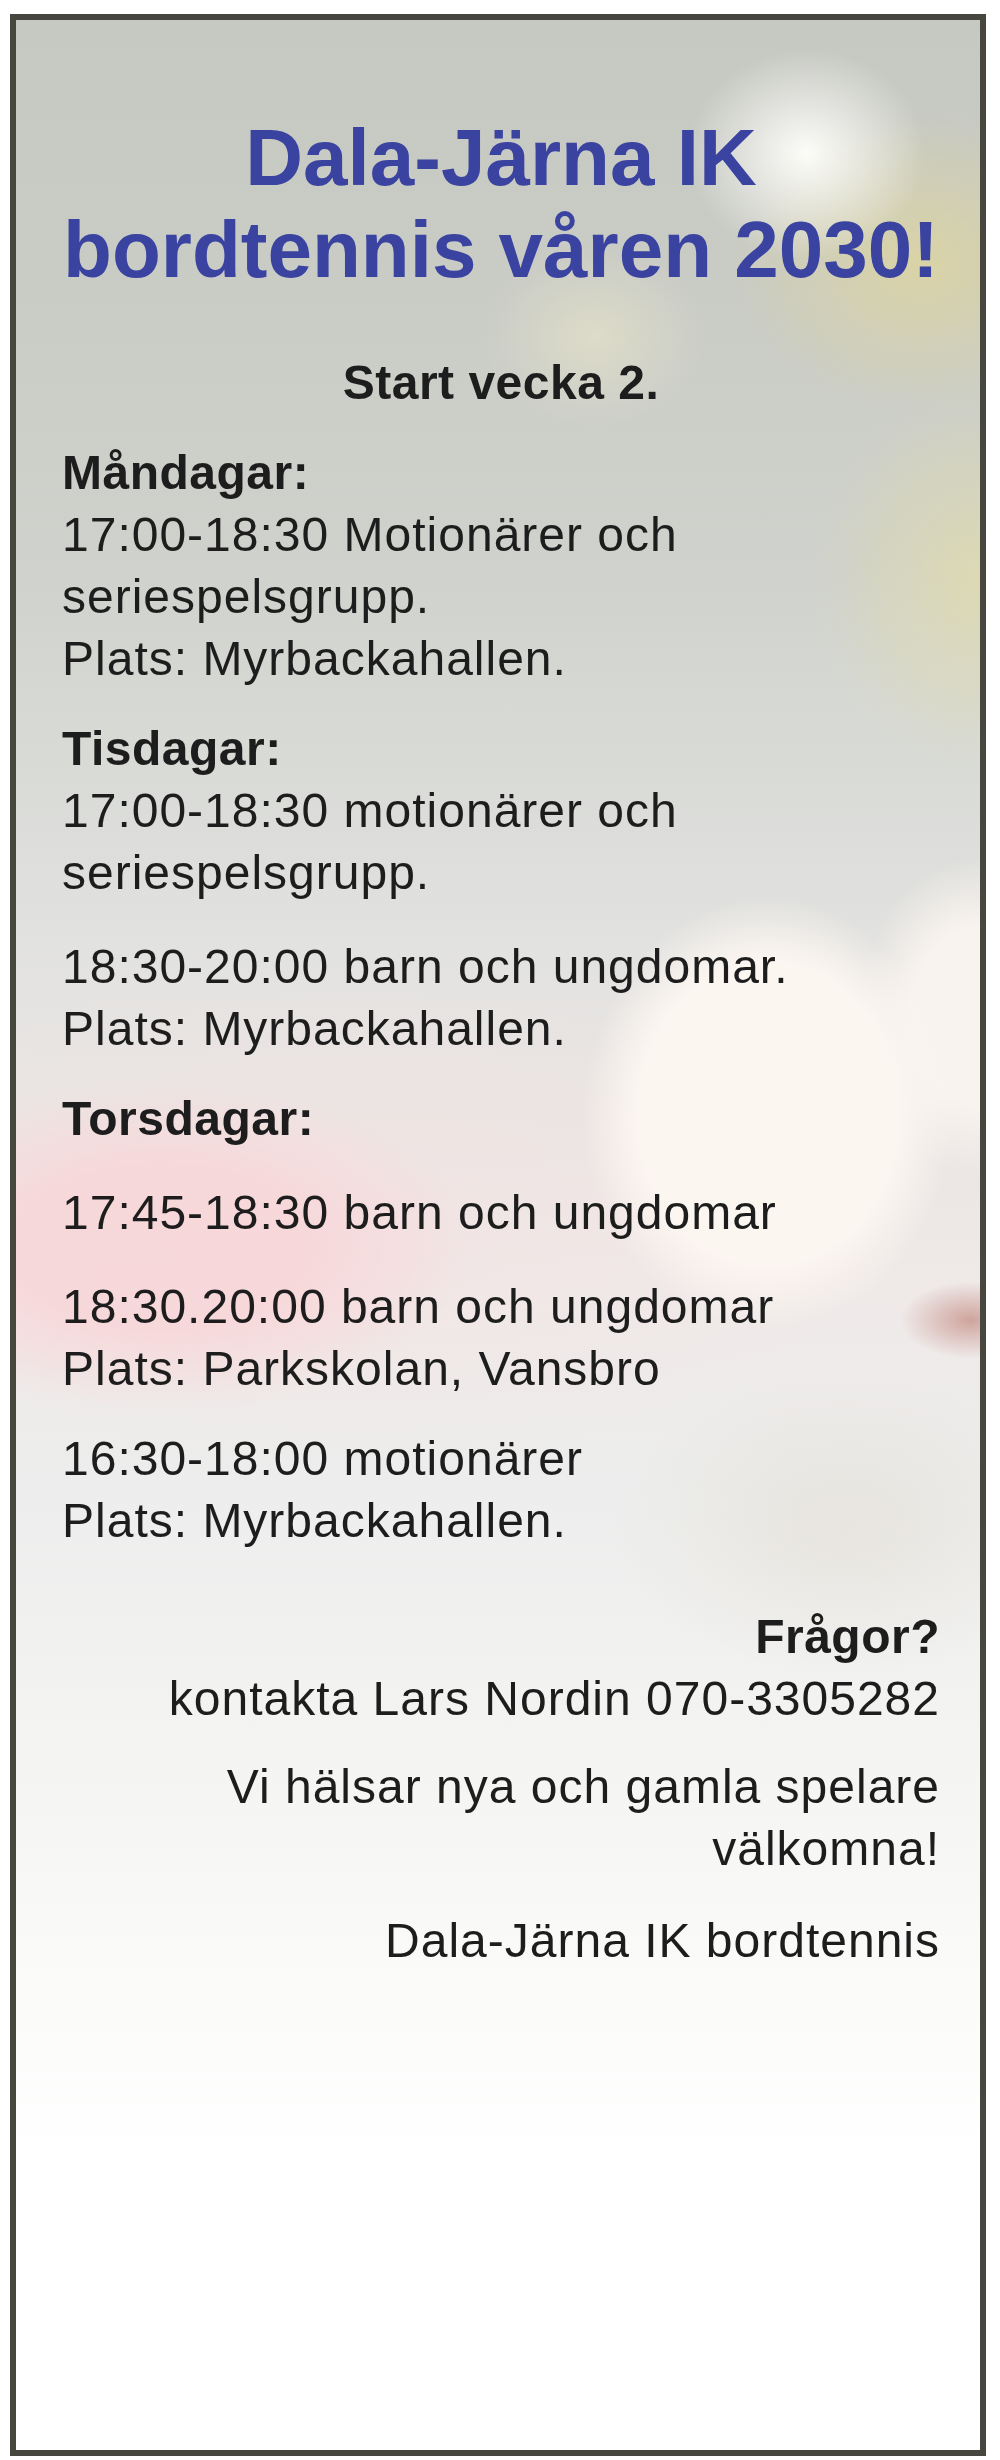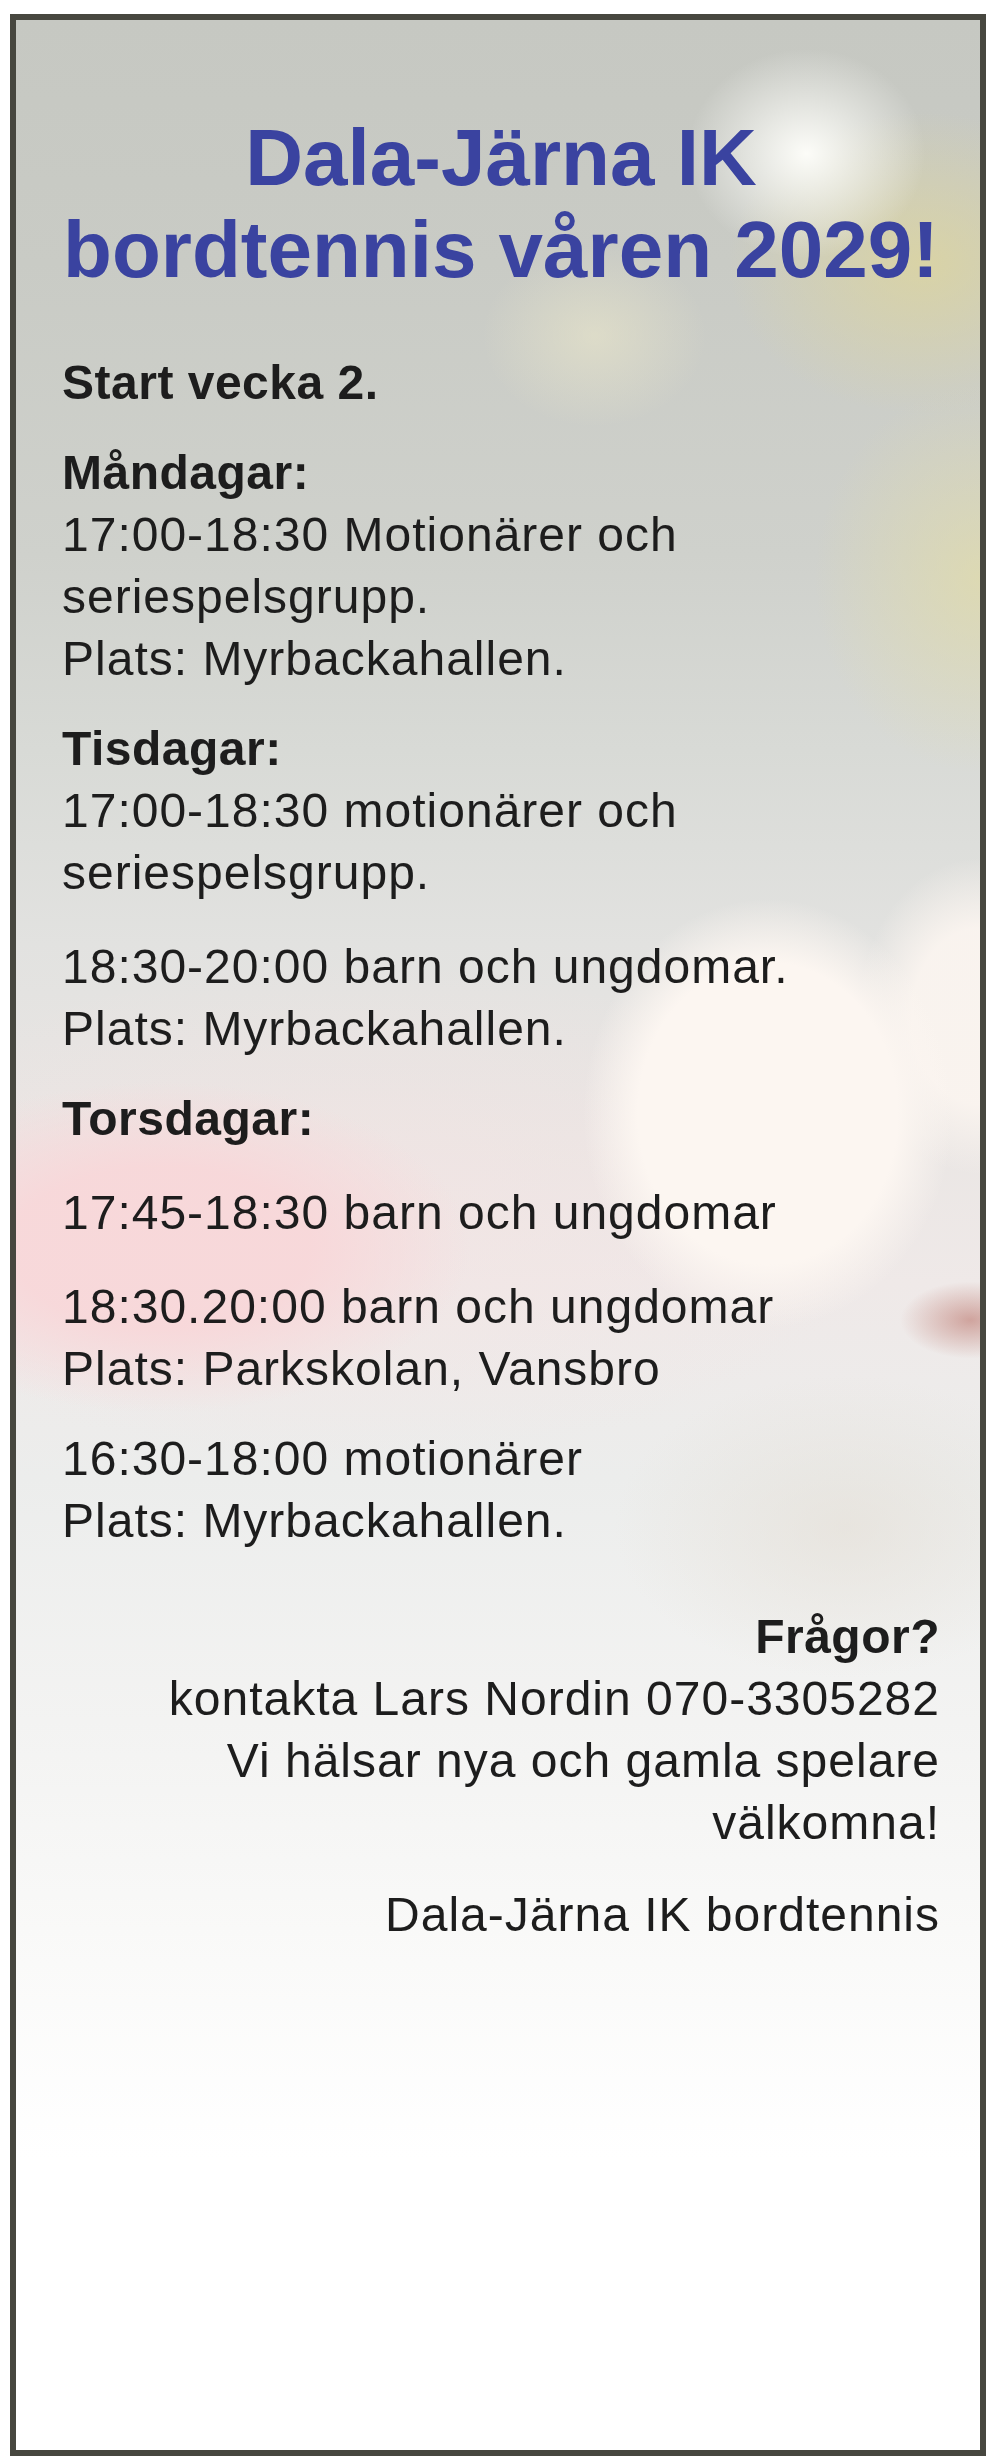--- a/index.html
+++ b/index.html
@@ -54,40 +54,40 @@
     letter-spacing: 0;
   }
   .title span { display: block; }
   .line {
     font-size: 48px;
     line-height: 62px;
     letter-spacing: 1px;
     margin: 0;
   }
   .bold { font-weight: 700; letter-spacing: 0.5px; }
-  .start-note { margin-top: 7px; }
+  .start-note { margin-top: 7px; text-align: center; }
   .day { margin-top: 28px; }
   .gap { margin-top: 32px; }
   .footer {
     text-align: right;
     margin-top: 54px;
   }
-  .footer .welcome-block { }
+  .footer .welcome-block { margin-top: 26px; }
   .footer .signature { margin-top: 30px; }
 </style>
 </head>
 <body>
 
 <div class="page">
   <div class="frame">
     <div class="content">
 
       <h1 class="title">
         <span>Dala-Järna IK</span>
-        <span>bordtennis våren 2029!</span>
+        <span>bordtennis våren 2030!</span>
       </h1>
 
       <p class="line bold start-note">Start vecka 2.</p>
 
       <div class="day">
         <p class="line bold">Måndagar:</p>
         <p class="line">17:00-18:30 Motionärer och</p>
         <p class="line">seriespelsgrupp.</p>
         <p class="line">Plats: Myrbackahallen.</p>
       </div>

